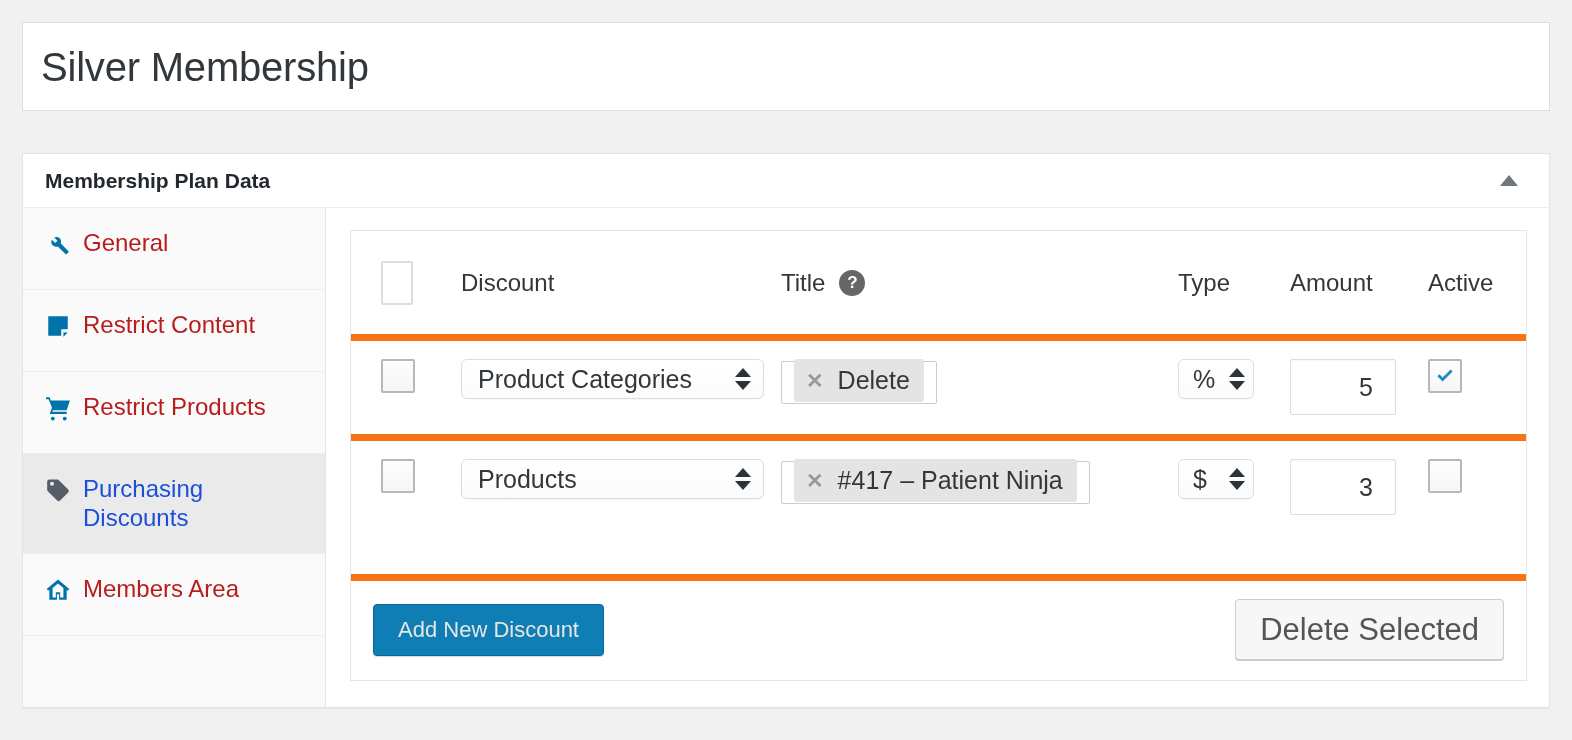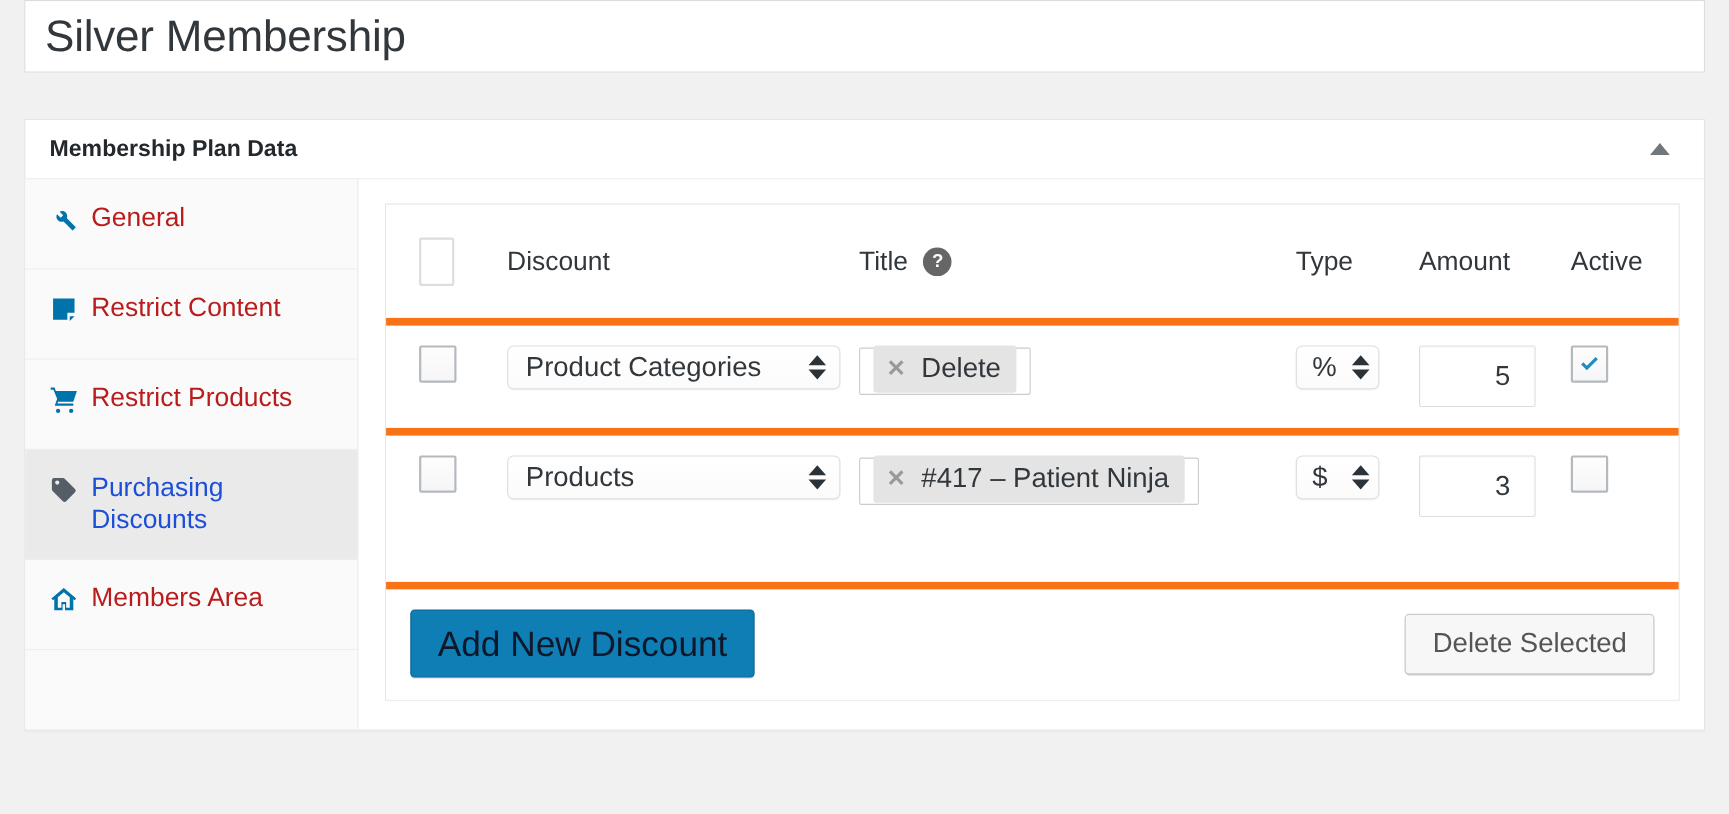--- a/index.html
+++ b/index.html
@@ -7,21 +7,22 @@
     margin: 0; padding: 0;
     width: 1572px; height: 740px;
     background: #f1f1f1;
     font-family: "Liberation Sans", sans-serif;
     -webkit-font-smoothing: antialiased;
   }
   .page { position: relative; width: 1572px; height: 740px; padding: 0 22px; }
 
   
   .title-box {
-    height: 66px;
+    margin-top: 22px;
+    height: 89px;
     background: #ffffff;
     border: 1px solid #dddddd;
     display: flex;
     align-items: center;
     padding: 0 18px;
   }
   .title-text {
     font-size: 40px;
     color: #32373c;
     font-weight: 400;
@@ -255,33 +256,33 @@
     display: flex;
     align-items: center;
     justify-content: space-between;
     padding: 18px 22px 20px 22px;
     background: #ffffff;
   }
   .btn-primary {
     background: #0f7eb4;
     border: 1px solid #0a6697;
     border-radius: 4px;
-    color: #0f172a;
-    font-size: 32px;
+    color: #e5e5e5;
+    font-size: 22px;
     padding: 14px 24px;
     cursor: pointer;
     box-shadow: 0 1px 0 rgba(0,0,0,.14);
     line-height: 1;
   }
   .btn-secondary {
     background: #f7f7f7;
     border: 1px solid #cccccc;
     border-radius: 4px;
     color: #555555;
-    font-size: 25px;
+    font-size: 31px;
     padding: 14px 24px;
     cursor: pointer;
     box-shadow: 0 1px 0 #cccccc;
     line-height: 1;
   }
 </style>
 </head>
 <body>
 
 <div class="page">

